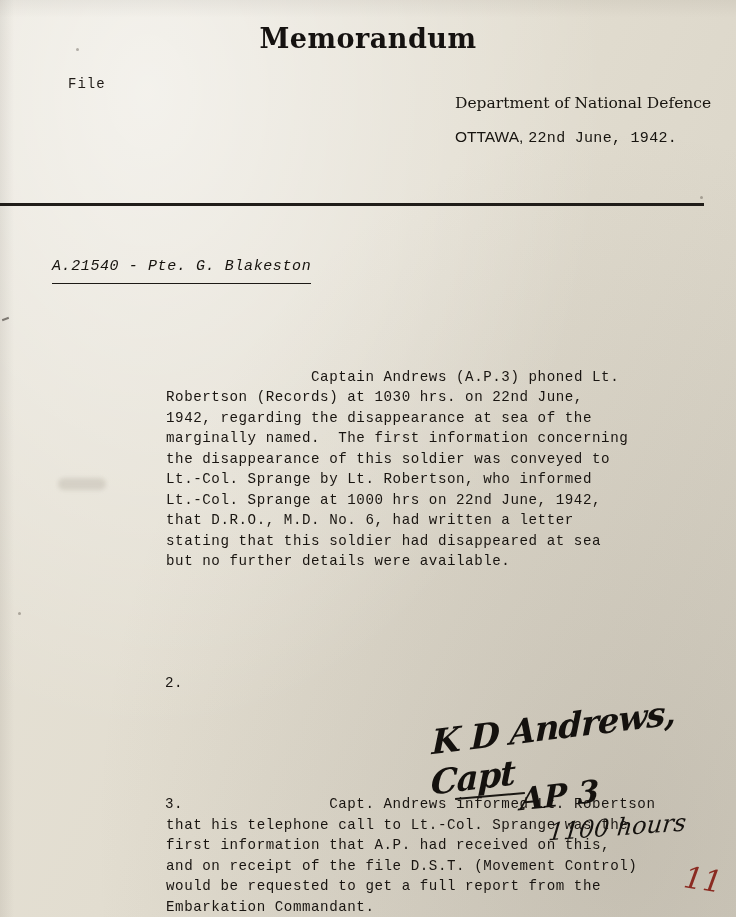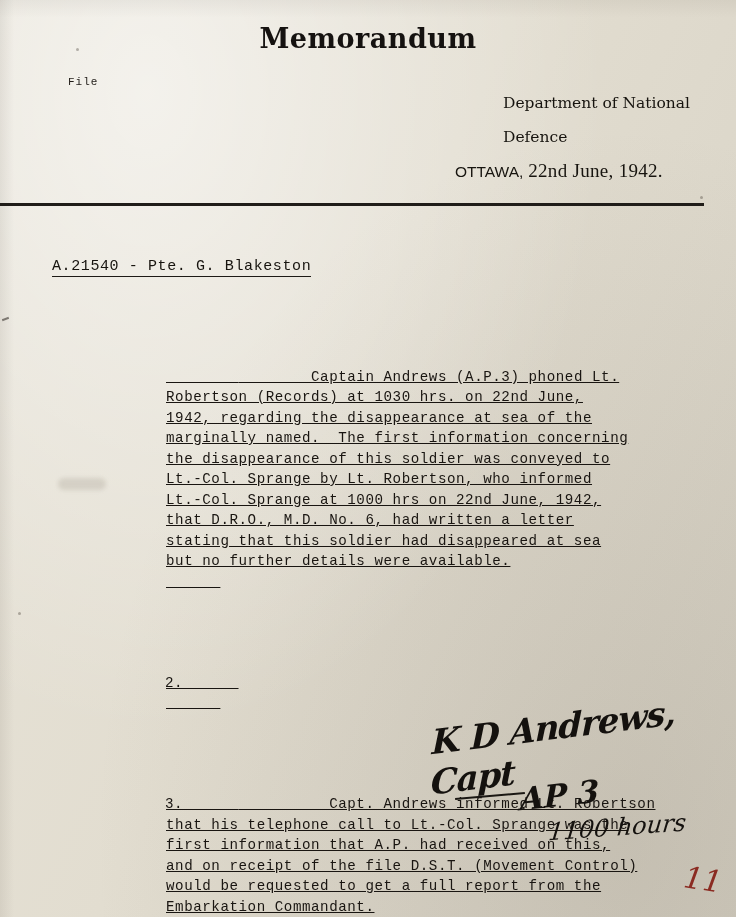--- a/index.html
+++ b/index.html
@@ -54,46 +54,46 @@
     font-weight: bold;
     font-size: 27px;
     letter-spacing: 0.5px;
     color: #151210;
   }
 
   .file-label {
     position: absolute;
     top: 76px;
     left: 68px;
-    font-size: 11px;
+    font-size: 14px;
     letter-spacing: 1px;
     color: #201c18;
   }
 
   .addr {
     position: absolute;
     top: 86px;
     left: 455px;
     font-family: "DejaVu Serif", serif;
     font-size: 15.5px;
     line-height: 34px;
     color: #17140f;
   }
-  .addr .dept { display: block; margin-left: 48px; }
+  .addr .dept { display: block; }
   .addr .hq { display: block; }
   .addr .city-line {
     display: block;
     white-space: nowrap;
   }
   .addr .city-line .city {
     font-family: Liberation Sans, sans-serif;
   }
   .addr .city-line .date {
-    font-family: Liberation Serif, serif;
-    font-size: 19px;
+    font-family: Liberation Mono, monospace;
+    font-size: 15px;
     letter-spacing: 0.3px;
   }
 
   .rule {
     position: absolute;
     top: 203px;
     left: 0;
     width: 704px;
     height: 3px;
     background: #201d19;
@@ -102,41 +102,42 @@
   .subject {
     position: absolute;
     top: 258px;
     left: 52px;
     font-size: 15px;
     letter-spacing: 0.6px;
     color: #17140f;
   }
   .subject .underlined {
     border-bottom: 1.5px solid #1d1a16;
-    padding-bottom: 1px;
+    padding-bottom: 8px;
+    font-style: italic;
   }
 
   .body {
     position: absolute;
     top: 305px;
     left: 166px;
     width: 540px;
     font-size: 14.2px;
     line-height: 20.5px;
     letter-spacing: 0.55px;
     color: #191511;
     white-space: pre-wrap;
   }
   .para { margin-bottom: 19px; }
   .para:last-child { margin-bottom: 0; }
   .para .num {
     position: absolute;
     left: -1px;
   }
-  .para { position: relative; text-decoration: underline; }
+  .para { position: relative; }
 
   
   .sig {
     position: absolute;
     font-family: "DejaVu Serif", serif;
     font-style: italic;
     color: #14110e;
     transform-origin: left top;
   }
   .sig-name {

